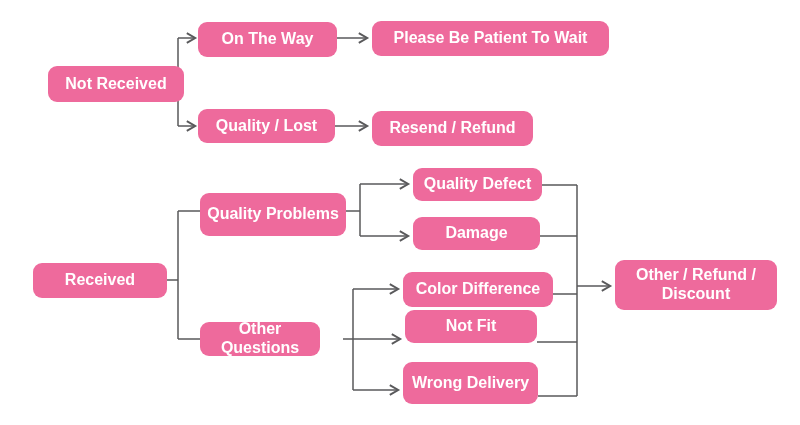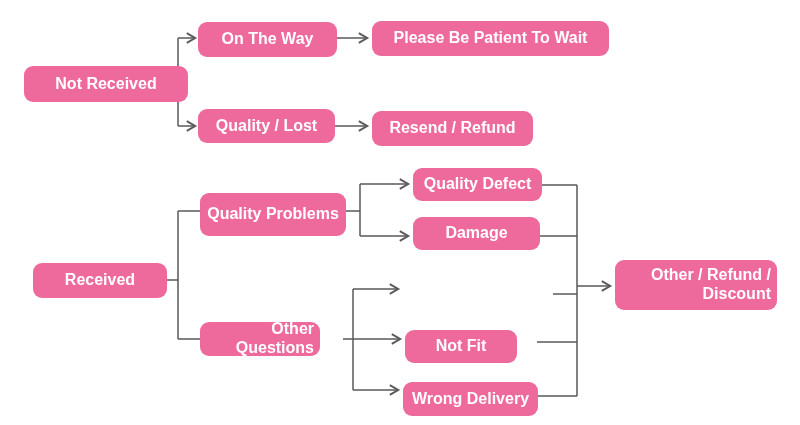--- a/index.html
+++ b/index.html
@@ -12,21 +12,21 @@
   }
   .edges{position:absolute;left:0;top:0;}
   .node{
     position:absolute;
     display:flex;align-items:center;justify-content:center;
     background:#ee6a9c;
     color:#ffffff;
     font-weight:bold;
     font-size:16px;
     line-height:1.18;
-    text-align:right;
+    text-align:center;
     border-radius:9px;
     box-sizing:border-box;
     padding:6px 6px;
   }
 </style>
 </head>
 <body>
 
 <div class="canvas">
 
@@ -53,40 +53,41 @@
       <path d="M343 339 H353 M353 289 V390"></path>
       <path d="M353 289 H397" marker-end="url(#arw)"></path>
       <path d="M353 339 H399" marker-end="url(#arw)"></path>
       <path d="M353 390 H397" marker-end="url(#arw)"></path>
 
       <path d="M542 185 H577 M540 236 H577 M553 294 H577 M537 342 H577 M538 396 H577 M577 185 V396"></path>
       <path d="M577 286 H609" marker-end="url(#arw)"></path>
     </g>
   </svg>
 
-  <div class="node" style="left:24px;top:66px;width:164px;height:36px">Not Received</div>
+  <div class="node" style="left:48px;top:66px;width:136px;height:36px">Not Received</div>
 
   <div class="node" style="left:198px;top:22px;width:139px;height:35px">On The Way</div>
 
   <div class="node" style="left:372px;top:21px;width:237px;height:35px">Please Be Patient To Wait</div>
 
   <div class="node" style="left:198px;top:109px;width:137px;height:34px">Quality / Lost</div>
 
   <div class="node" style="left:372px;top:111px;width:161px;height:35px">Resend / Refund</div>
 
   <div class="node" style="left:33px;top:263px;width:134px;height:35px">Received</div>
 
   <div class="node" style="left:200px;top:193px;width:146px;height:43px">Quality Problems</div>
 
   <div class="node" style="left:200px;top:322px;width:120px;height:34px">Other Questions</div>
 
   <div class="node" style="left:413px;top:168px;width:129px;height:33px">Quality Defect</div>
 
   <div class="node" style="left:413px;top:217px;width:127px;height:33px">Damage</div>
 
+  <div class="node" style="left:403px;top:272px;width:150px;height:35px">Color Difference</div>
 
-  <div class="node" style="left:405px;top:330px;width:112px;height:33px">Not Fit</div>
+  <div class="node" style="left:405px;top:310px;width:132px;height:33px">Not Fit</div>
 
-  <div class="node" style="left:403px;top:382px;width:135px;height:34px">Wrong Delivery</div>
+  <div class="node" style="left:403px;top:362px;width:135px;height:42px">Wrong Delivery</div>
 
   <div class="node" style="left:615px;top:260px;width:162px;height:50px">Other / Refund / Discount</div>
 
 </div>
 
 </body></html>

